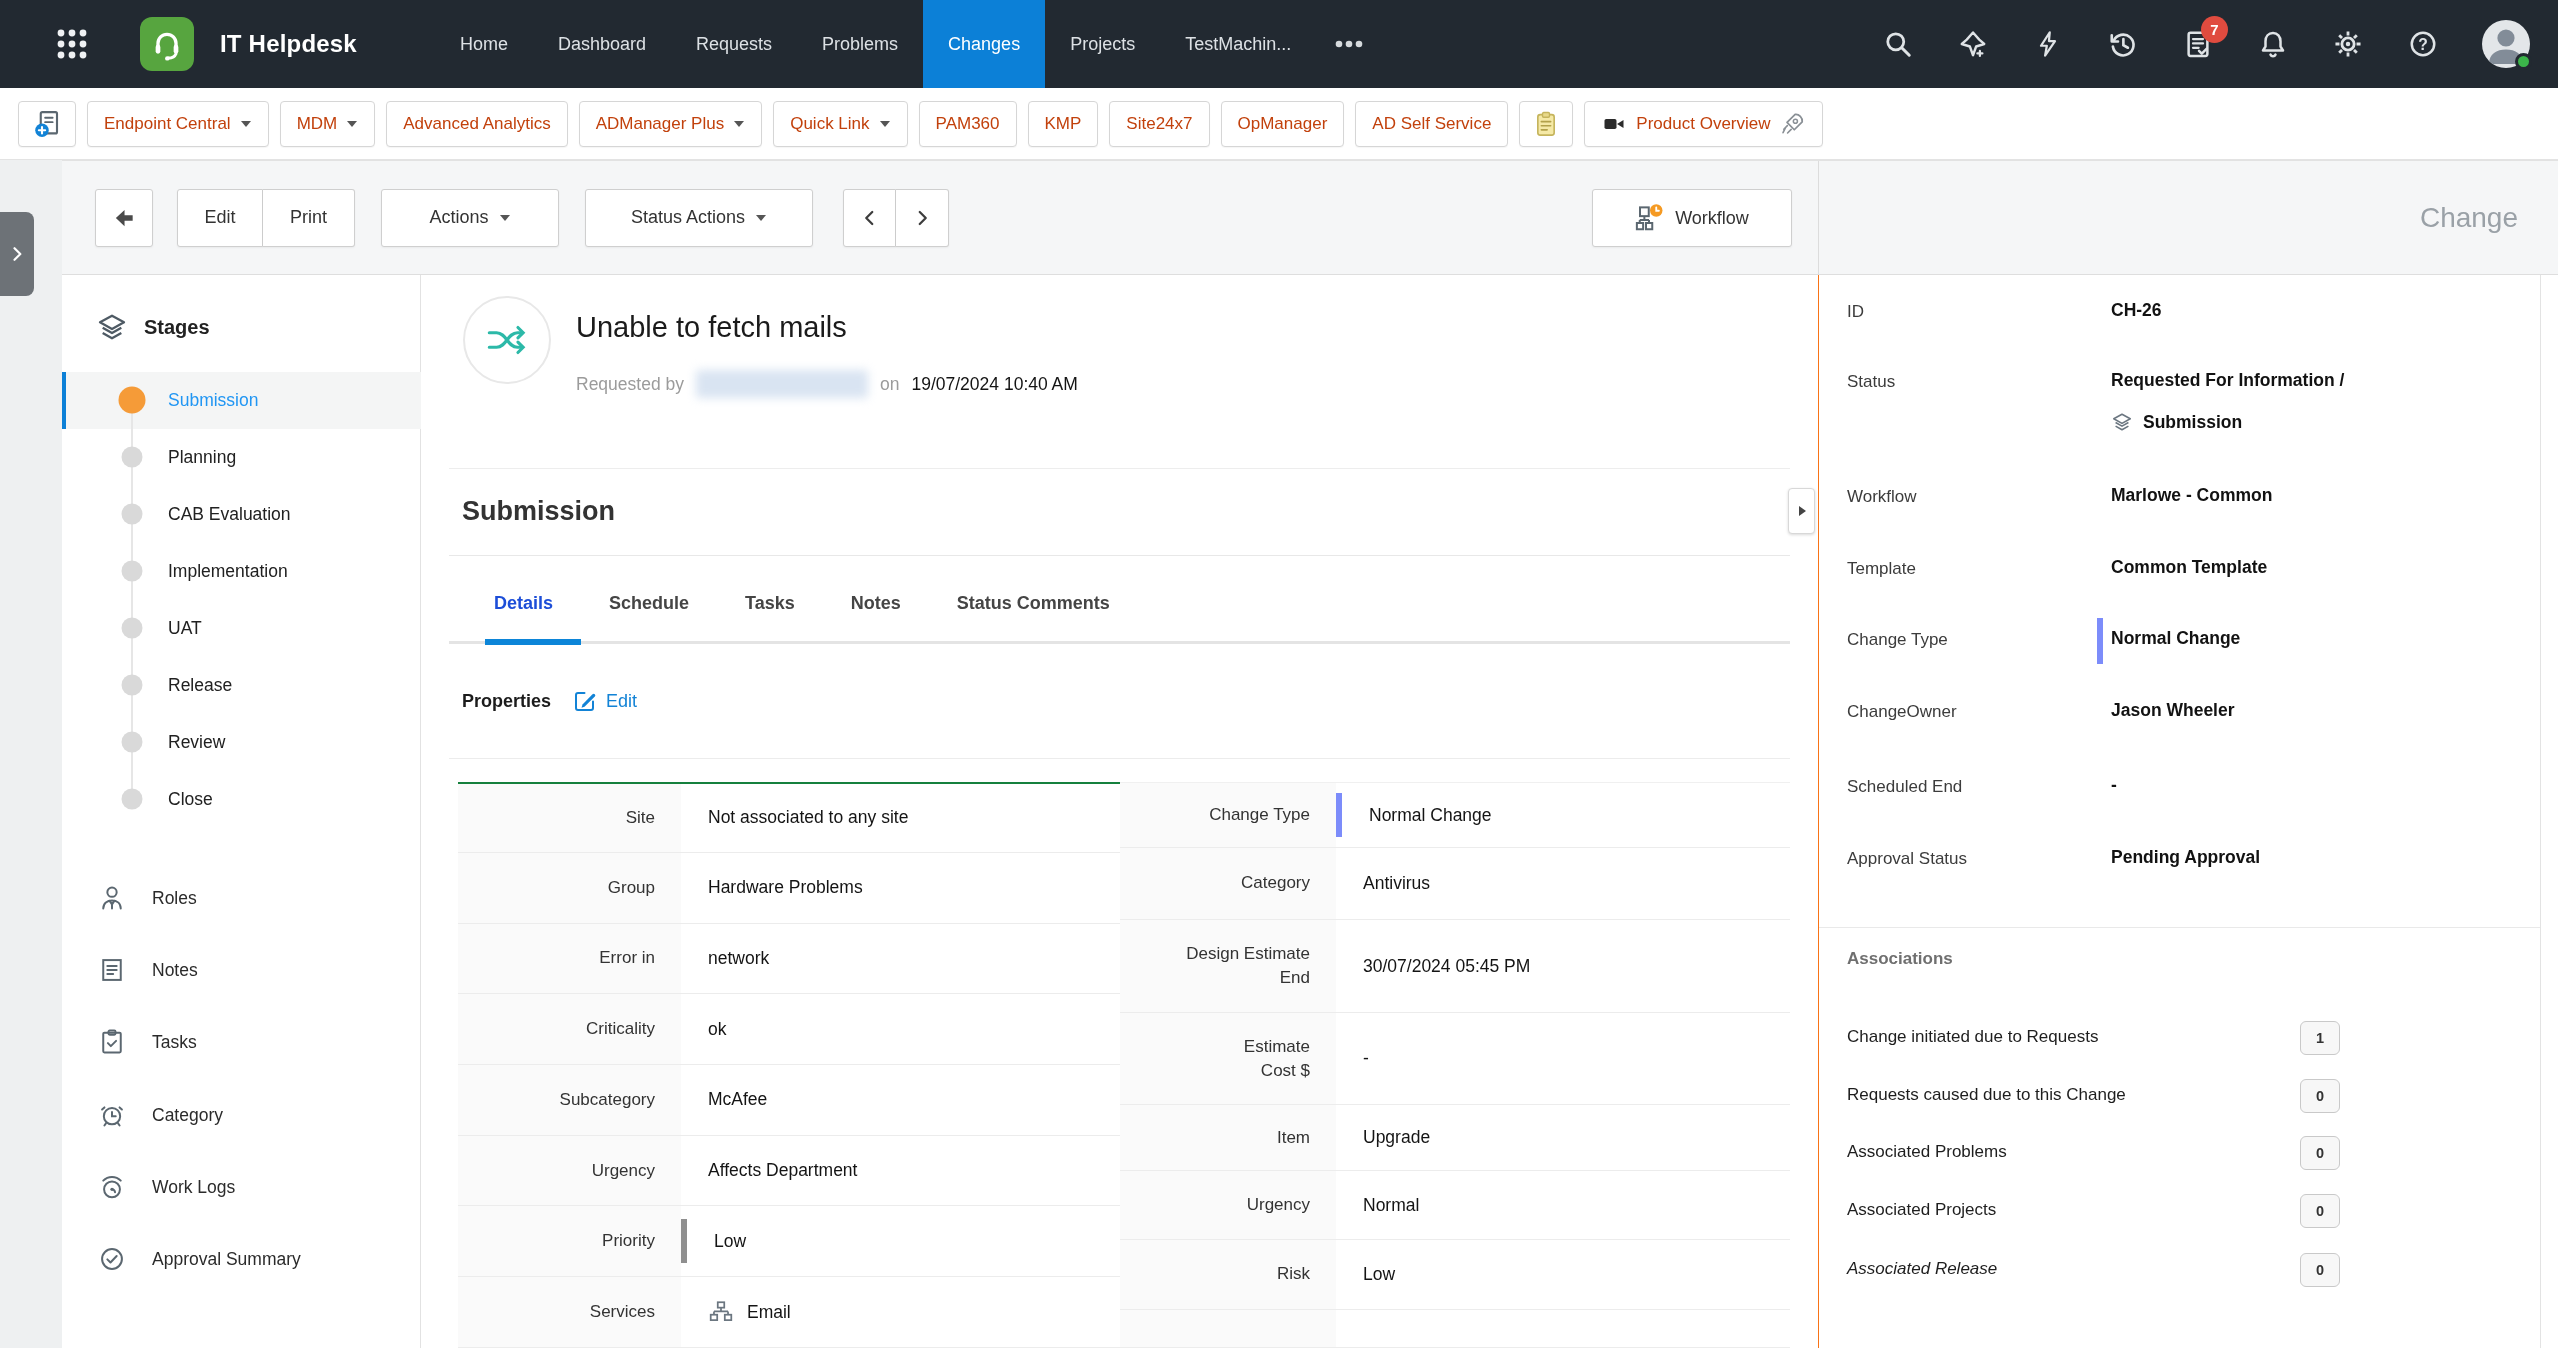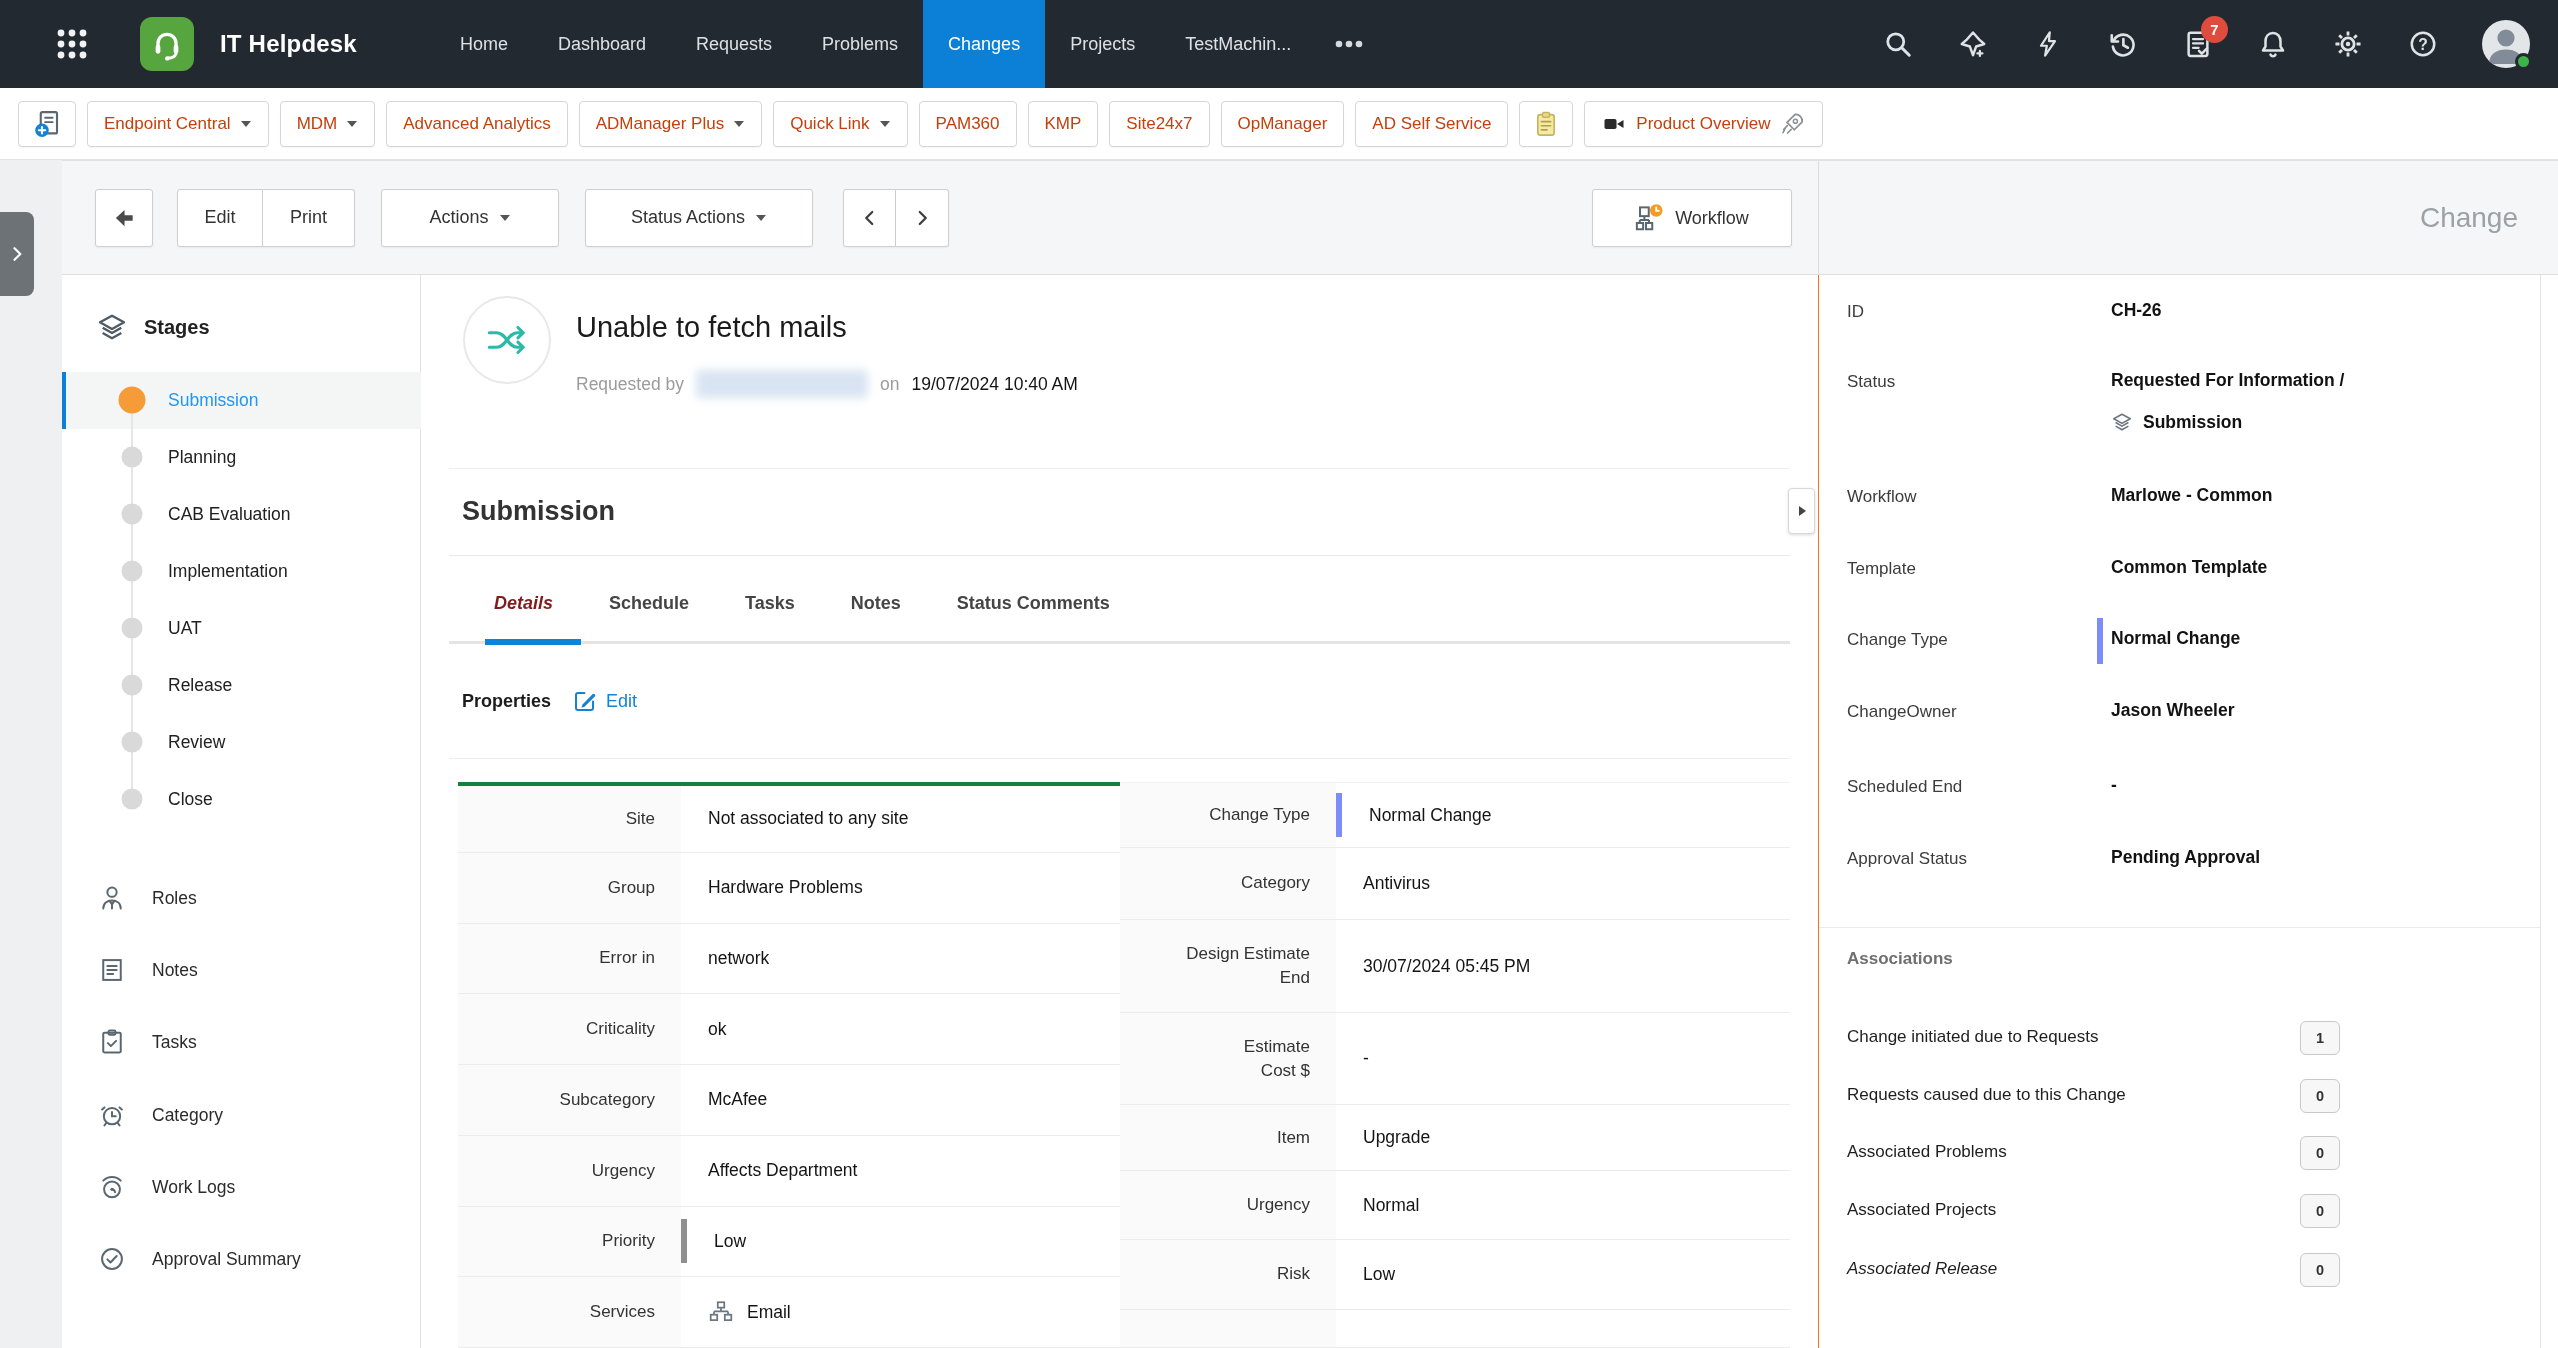--- a/index.html
+++ b/index.html
@@ -59,21 +59,21 @@
   .req-title { position:absolute; left:155px; top:36px; font-size:29px; font-weight:500; color:#1b1b1b; }
   .req-sub { position:absolute; left:155px; top:95px; display:flex; align-items:center; gap:12px; font-size:17.5px; }
   .muted { color:#9b9b9b; }
   .redacted { width:172px; height:28px; background:#d9e4f2; border-radius:3px; filter:blur(5px); }
   .req-date { color:#141414; font-weight:500; }
   .hairline { position:absolute; left:28px; right:28px; height:1px; background:#ededed; }
   .stage-heading { position:absolute; left:41px; top:221px; font-size:27px; font-weight:600; color:#333; }
   .collapse-btn { position:absolute; left:1367px; top:213px; width:27px; height:46px; background:#fff; border:1px solid #d8d8d8; border-radius:4px; box-shadow:0 1px 3px rgba(0,0,0,.15); display:flex; align-items:center; justify-content:center; cursor:pointer; }
   .tabs { position:absolute; left:73px; top:318px; display:flex; gap:56px; }
   .tab { font-size:18px; font-weight:600; color:#454545; cursor:pointer; white-space:nowrap; }
-  .tab.active { color:#7f1d1d;font-style:italic; }
+  .tab.active { color:#1d4ed8; }
   .tab-track { position:absolute; left:28px; right:28px; top:366px; height:3px; background:#e4e4e4; }
   .tab-underline { position:absolute; left:64px; top:364px; width:96px; height:6px; background:#0C85D8; }
   .props-row { position:absolute; left:41px; top:414px; display:flex; align-items:center; gap:22px; }
   .props-label { font-size:18px; font-weight:bold; color:#1c1c1c; }
   .edit-link { display:flex; align-items:center; gap:9px; cursor:pointer; font-size:18px; color:#1283D6; }
 
   .ptable { position:absolute; left:37px; top:507px; width:1753px; height:566px; display:flex; }
   .col-group { display:flex; flex-direction:column; }
   .prow { display:flex; border-bottom:1px solid #ececec; }
   .pcell-label { background:#fafafa; display:flex; align-items:center; justify-content:flex-end; text-align:right; padding-right:26px; font-size:17px; color:#333; line-height:24px; }
@@ -487,21 +487,21 @@
         <path d="M9.5 15.5 L19.5 5.2 a1.6 1.6 0 0 1 2.3 2.3 L11.5 17.8 L8.5 18.8 Z" fill="#1283D6"></path>
       </svg>
       <span>Edit</span>
     </span>
   </div>
   <div class="hairline" style="top:483px; background:#ececec;"></div>
 
   <div class="ptable">
 
     <div class="col-group">
-      <div class="prow" style="height:73px; border-top:4px solid #15803d;">
+      <div class="prow" style="height:73px; border-top:2px solid #15803d;">
         <div class="pcell-label" style="width:223px;">Site</div>
         <div class="pcell-value vpad" style="width:439px;">Not associated to any site</div>
       </div>
       <div class="prow" style="height:73px;">
         <div class="pcell-label" style="width:223px;">Group</div>
         <div class="pcell-value vpad" style="width:439px;">Hardware Problems</div>
       </div>
       <div class="prow" style="height:73px;">
         <div class="pcell-label" style="width:223px;">Error in</div>
         <div class="pcell-value vpad" style="width:439px;">network</div>

